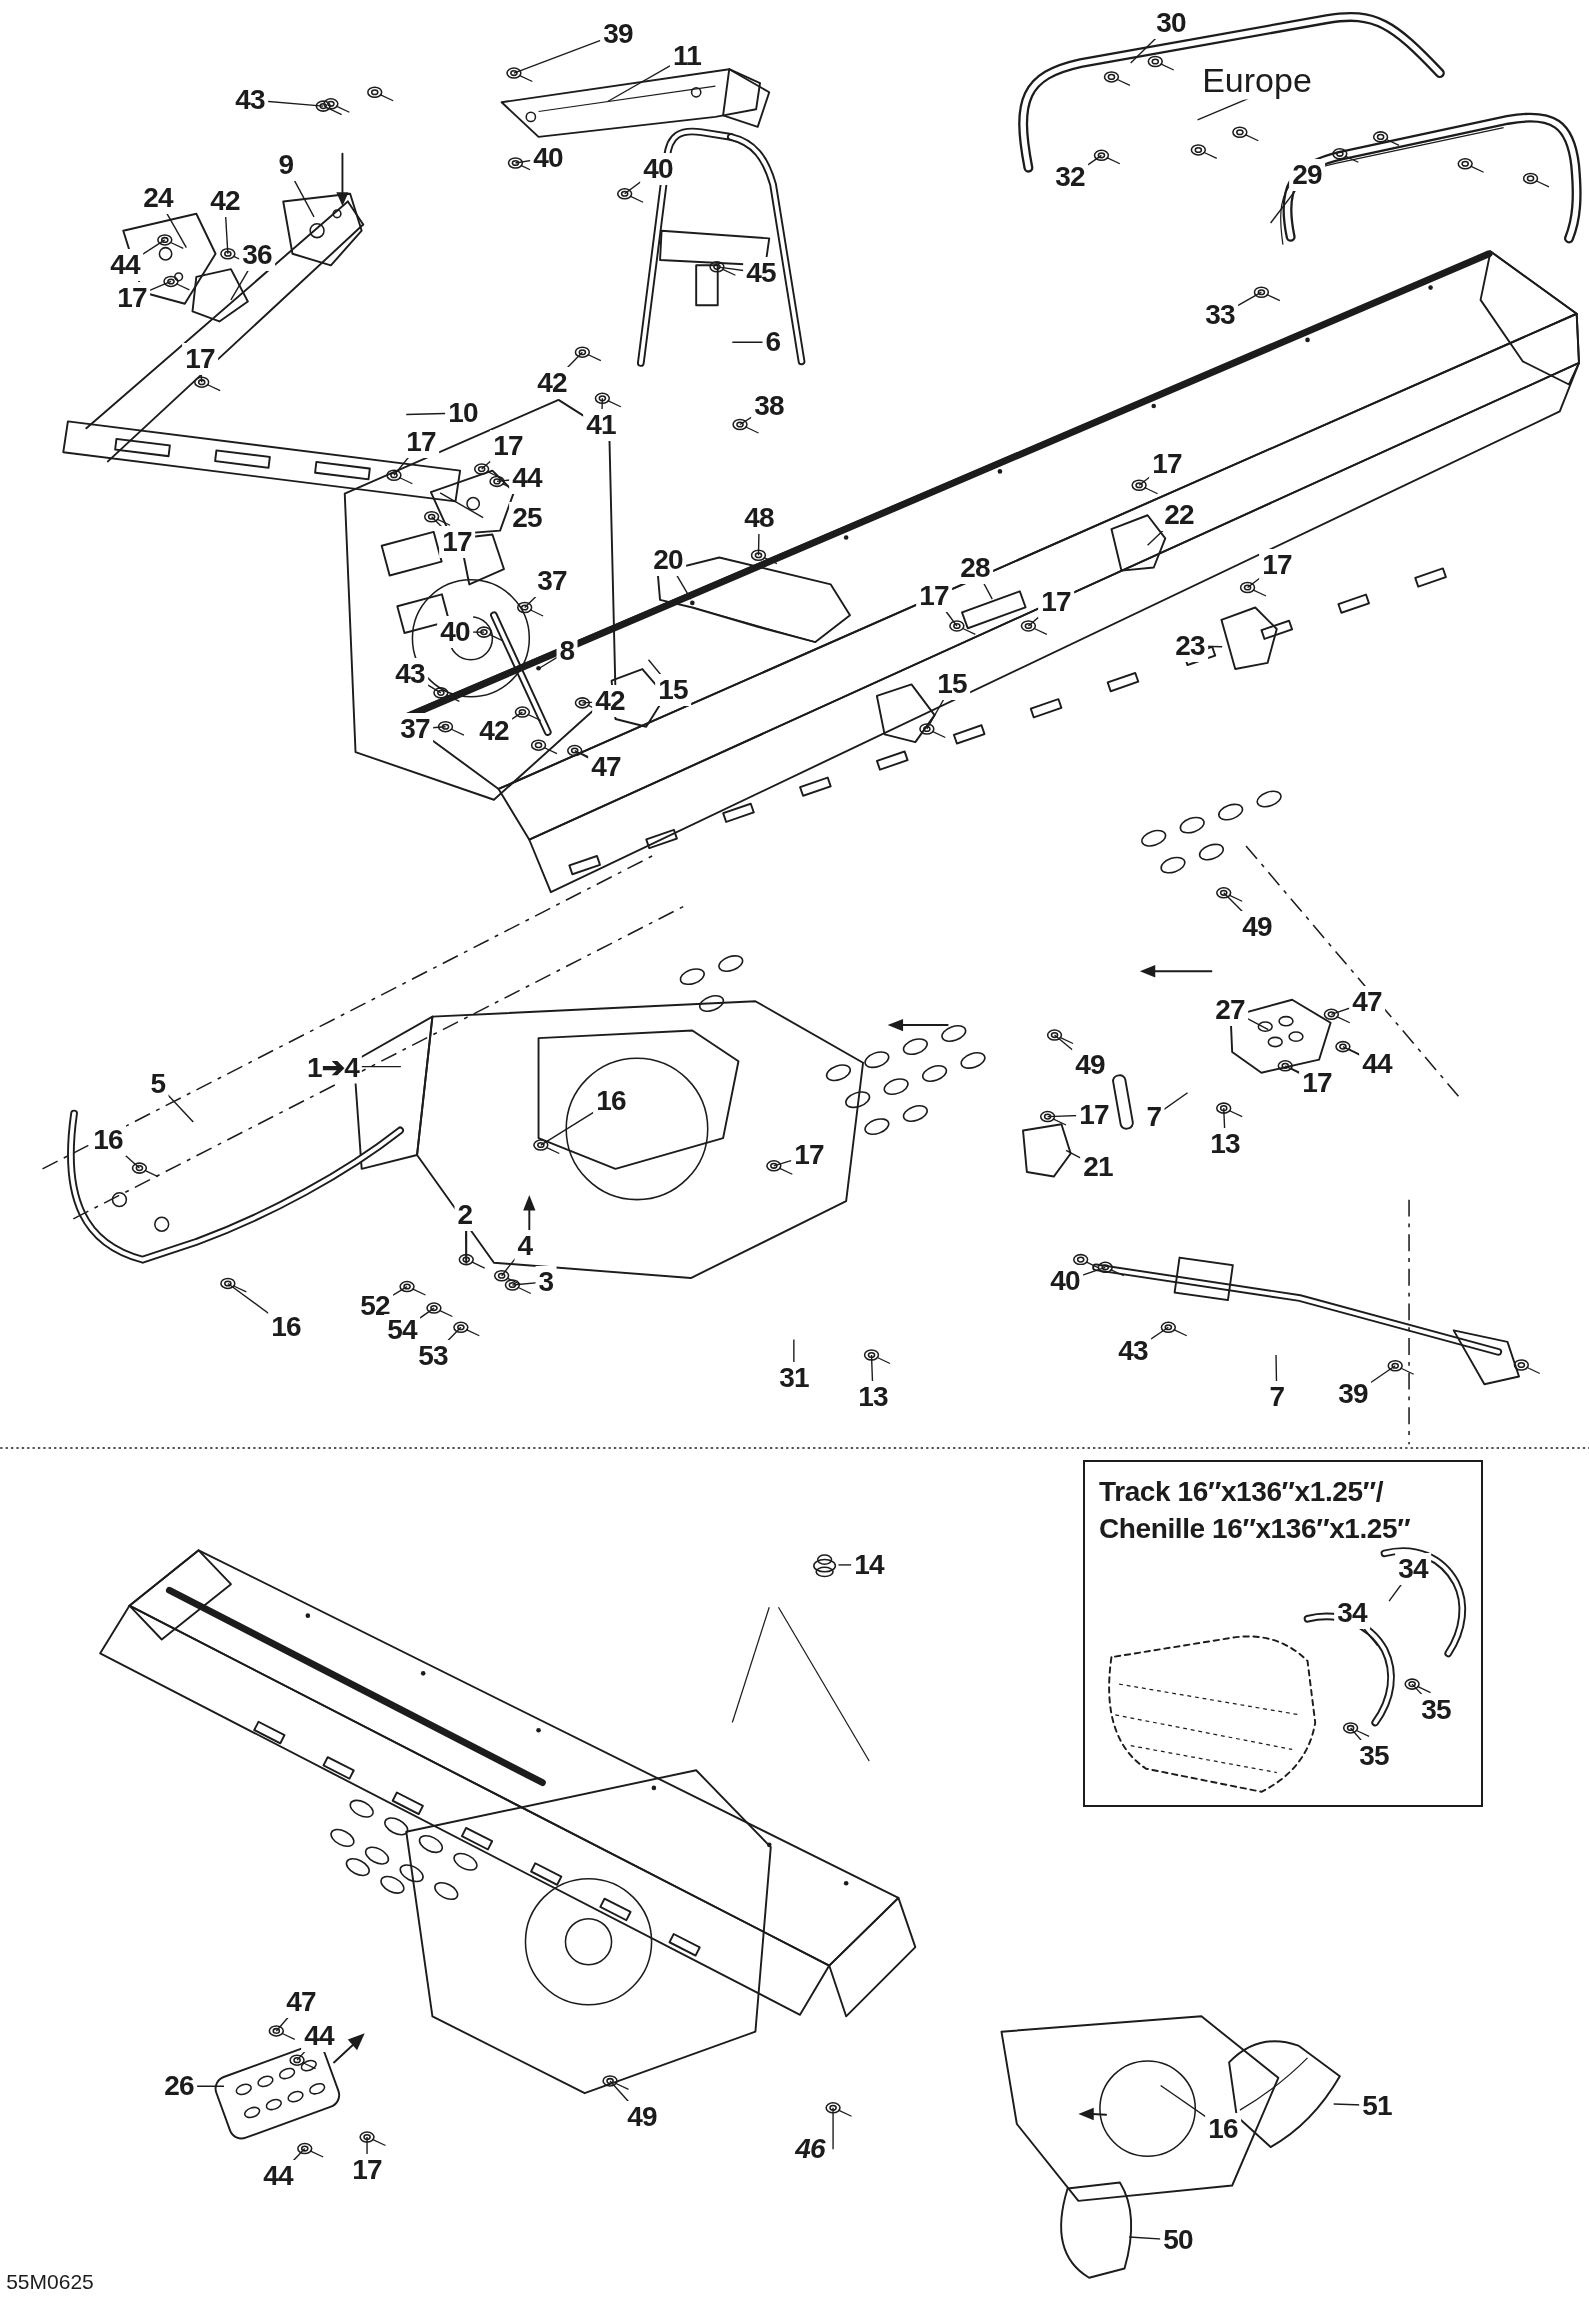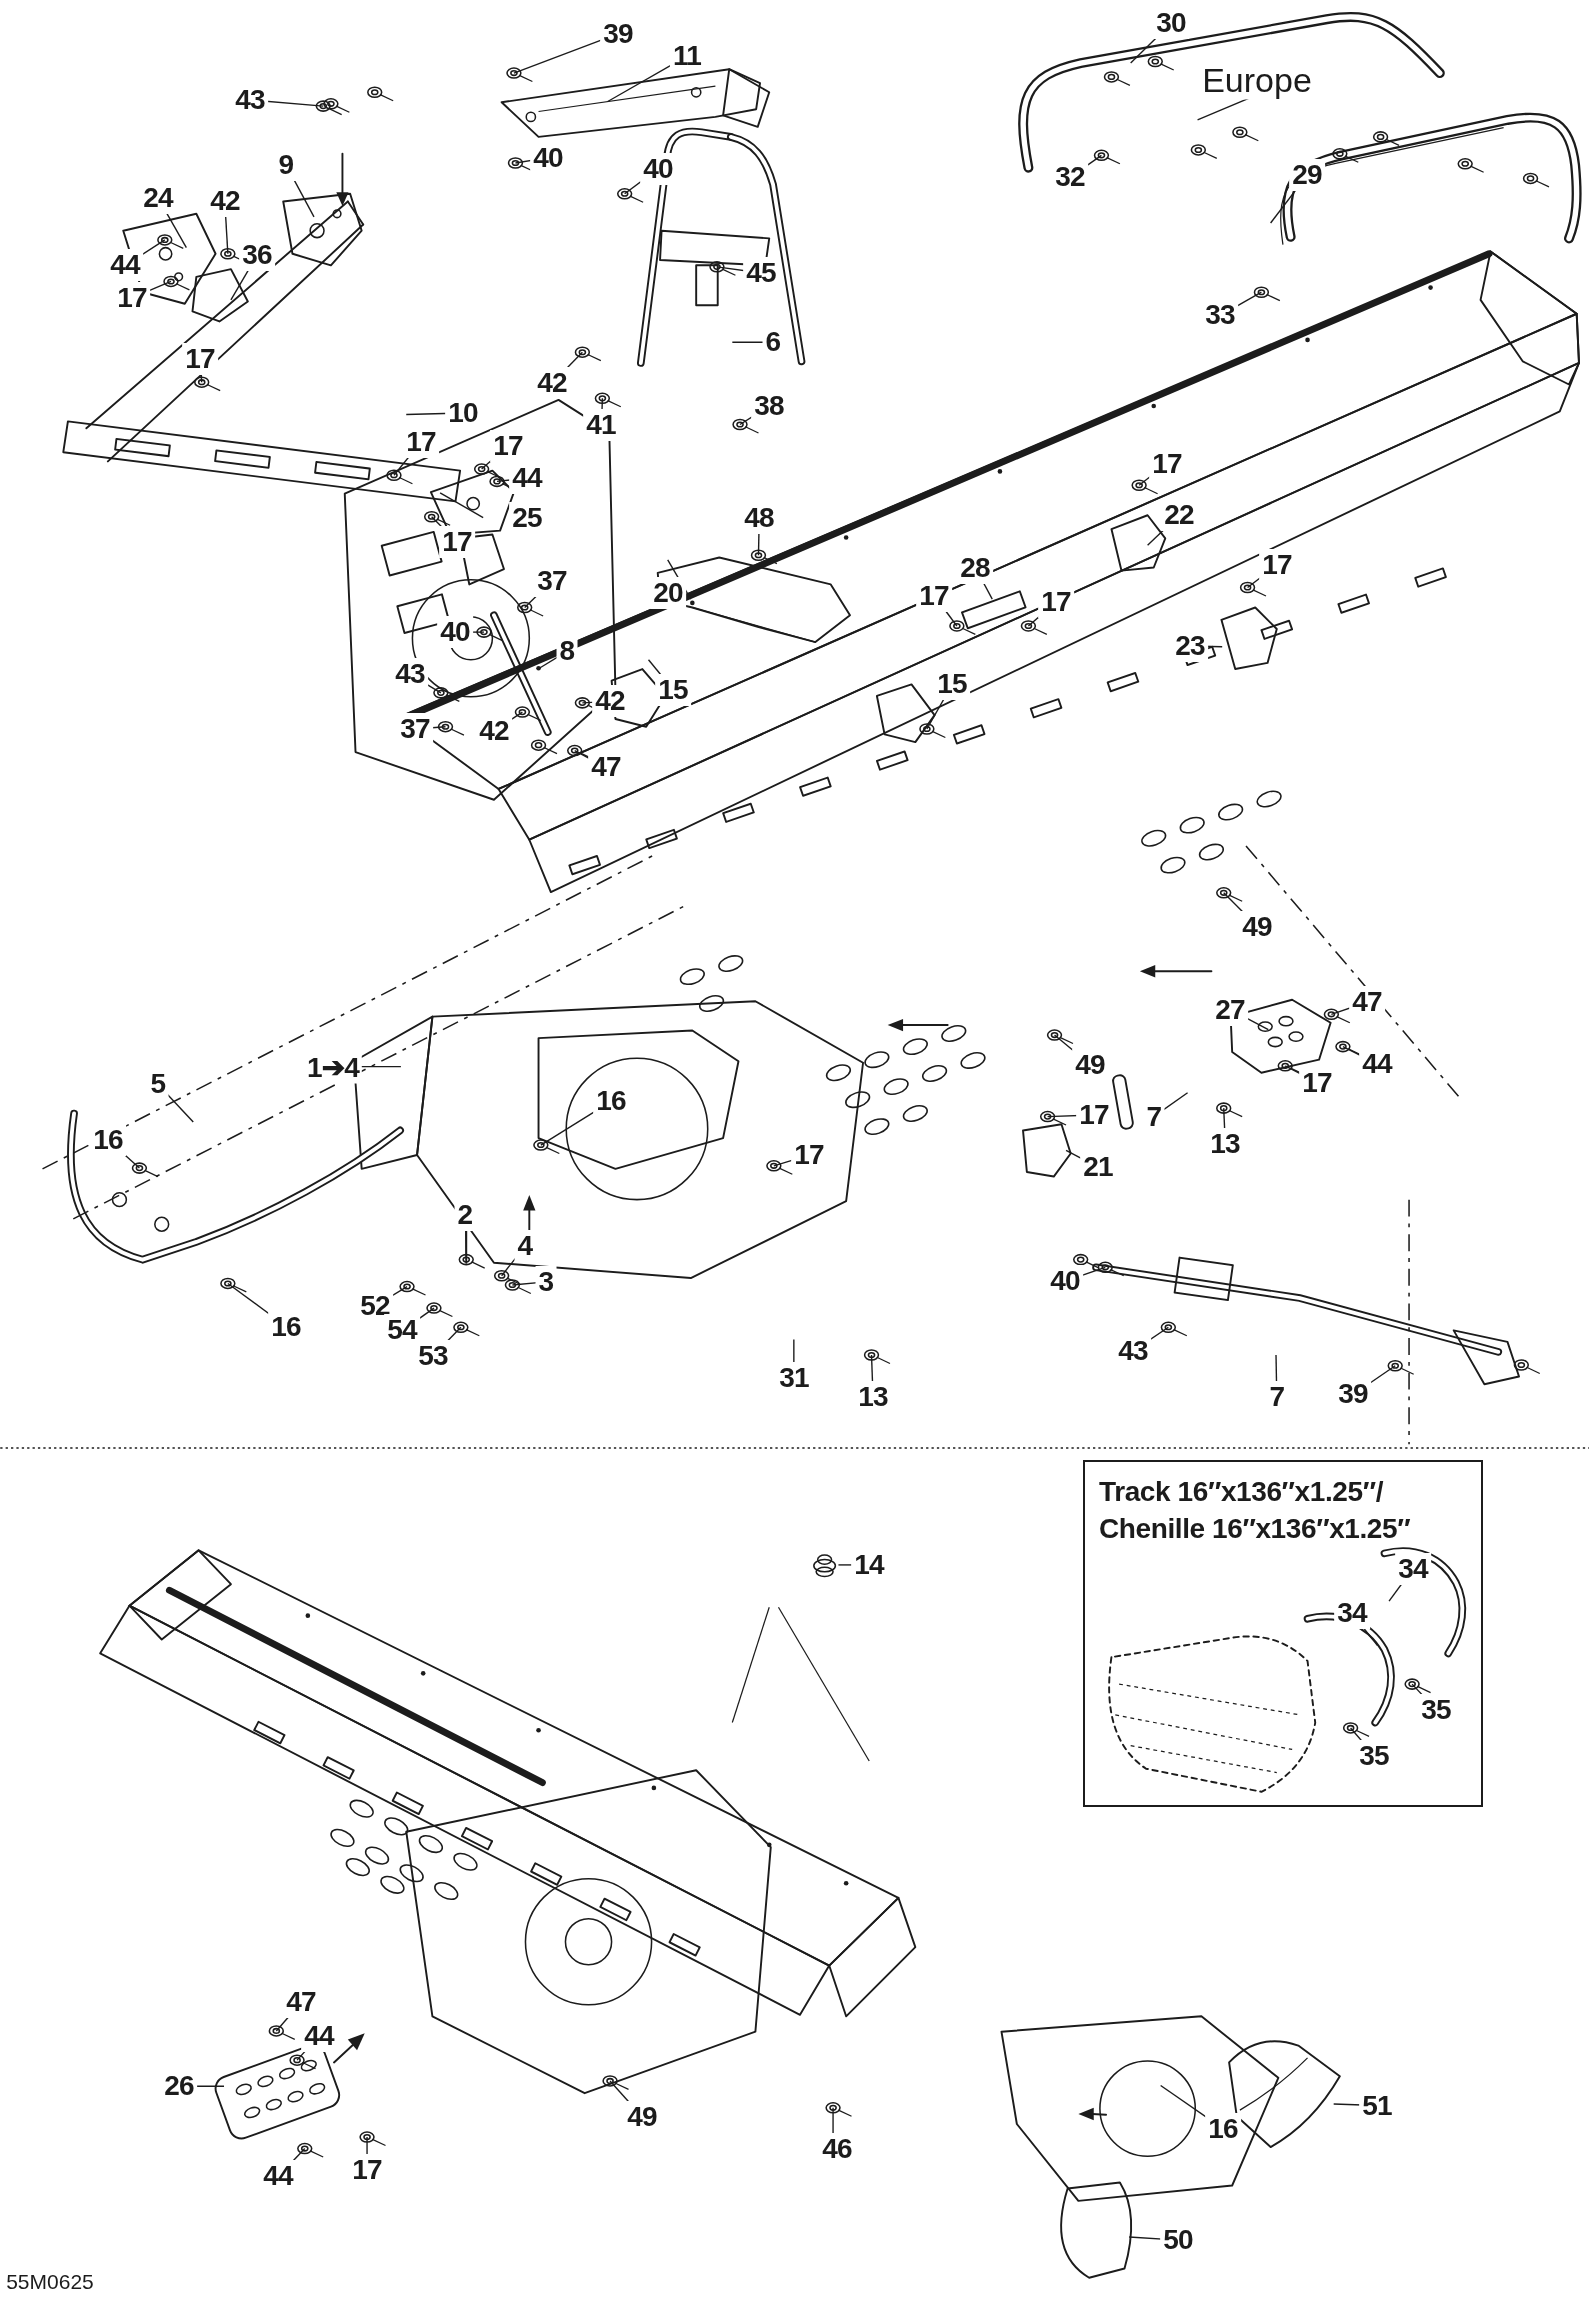--- a/index.html
+++ b/index.html
@@ -468,21 +468,21 @@
       <div class="callout" style="left: 1070px; top: 177px;">32</div>
       <div class="callout" style="left: 1307px; top: 175px;">29</div>
       <div class="callout" style="left: 1220px; top: 315px;">33</div>
       <div class="callout" style="left: 463px; top: 413px;">10</div>
       <div class="callout" style="left: 421px; top: 442px;">17</div>
       <div class="callout" style="left: 508px; top: 446px;">17</div>
       <div class="callout" style="left: 527px; top: 478px;">44</div>
       <div class="callout" style="left: 483px; top: 518px; margin-left: 44px;">25</div>
       <div class="callout" style="left: 457px; top: 542px;">17</div>
       <div class="callout" style="left: 759px; top: 518px;">48</div>
-      <div class="callout" style="left: 668px; top: 593px;">20</div>
+      <div class="callout" style="left: 668px; top: 560px;">20</div>
       <div class="callout" style="left: 552px; top: 581px;">37</div>
       <div class="callout" style="left: 455px; top: 632px;">40</div>
       <div class="callout" style="left: 567px; top: 651px;">8</div>
       <div class="callout" style="left: 410px; top: 674px;">43</div>
       <div class="callout" style="left: 673px; top: 690px;">15</div>
       <div class="callout" style="left: 610px; top: 701px;">42</div>
       <div class="callout" style="left: 494px; top: 731px;">42</div>
       <div class="callout" style="left: 415px; top: 729px;">37</div>
       <div class="callout" style="left: 606px; top: 767px;">47</div>
       <div class="callout" style="left: 952px; top: 684px;">15</div>
@@ -525,19 +525,19 @@
       <div class="callout" style="left: 1352px; top: 1613px;">34</div>
       <div class="callout" style="left: 1413px; top: 1569px;">34</div>
       <div class="callout" style="left: 1374px; top: 1756px;">35</div>
       <div class="callout" style="left: 1436px; top: 1710px;">35</div>
       <div class="callout" style="left: 179px; top: 2086px;">26</div>
       <div class="callout" style="left: 301px; top: 2002px;">47</div>
       <div class="callout" style="left: 319px; top: 2036px;">44</div>
       <div class="callout" style="left: 278px; top: 2176px;">44</div>
       <div class="callout" style="left: 367px; top: 2170px;">17</div>
       <div class="callout" style="left: 642px; top: 2117px;">49</div>
-      <div class="callout" style="left: 837px; top: 2149px;">46</div>
+      <div class="callout" style="left: 810px; top: 2149px; font-style: italic;">46</div>
       <div class="callout" style="left: 1223px; top: 2129px;">16</div>
       <div class="callout" style="left: 1377px; top: 2106px;">51</div>
       <div class="callout" style="left: 1178px; top: 2240px;">50</div>
     </div>
 </div>
 
 
 </body></html>

